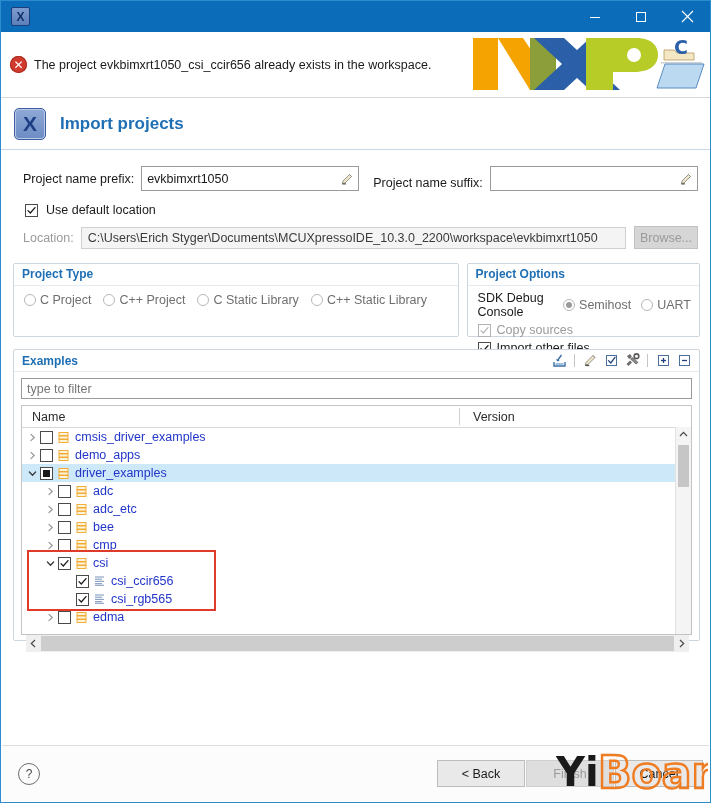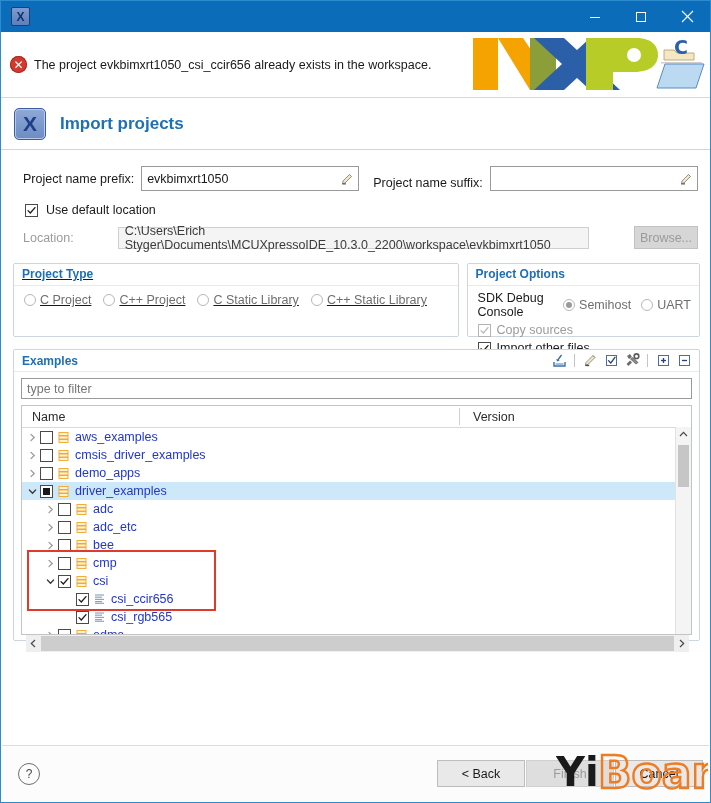--- a/index.html
+++ b/index.html
@@ -64,37 +64,37 @@
   .row-loc{display:flex;align-items:center;padding:12px 12px 0 24px;}
   .chk{width:13px;height:13px;border:1px solid #4a4a4a;background:#fff;
     display:inline-flex;align-items:center;justify-content:center;
     box-sizing:border-box;flex:none;}
   .chk.dis{border-color:#b3b3b3;}
   .chk .tick{width:9px;height:9px;display:block;}
   .chk .tick path{stroke:#1a1a1a;}
   .chk.dis .tick path{stroke:#b9b9b9;}
   .chk .sq{width:7px;height:7px;background:#1a1a1a;display:block;}
 
-  .row-loc2{display:flex;align-items:center;padding:9px 12px 0 22px;gap:37px;}
+  .row-loc2{display:flex;align-items:center;padding:9px 12px 0 22px;}
   .loclbl{color:#9b9b9b;font-size:12.5px;margin-right:7px;}
   .locfield{height:22px;flex:1;border:1px solid #cfcfcf;background:#f4f4f4;
     display:flex;align-items:center;padding:0 6px;color:#3b3b3b;
     font-size:12.5px;box-sizing:border-box;}
   .browse{margin-left:8px;width:64px;height:23px;background:#d6d6d6;
     border:1px solid #c2c2c2;color:#9b9b9b;font-size:12.5px;
     display:flex;align-items:center;justify-content:center;box-sizing:border-box;}
 
   
   .groups{display:flex;padding:14px 10px 0 12px;gap:8px;}
   .grp{border:1px solid #cdd6de;border-radius:2px;background:#fff;position:relative;
     box-sizing:border-box;}
   .grp-title{color:#1f6fb5;font-weight:bold;font-size:12px;
     padding:3px 0 4px 8px;border-bottom:1px solid #e6ebef;}
   .grp-body{padding:7px 8px 8px 10px;}
-  .grp.ptype{width:487px;height:74px;text-decoration:underline;}
+  .grp.ptype{width:487px;height:74px;}
   .grp.popts{width:255px;height:74px;}
 
   .radios{display:flex;align-items:center;gap:12px;}
   .rad{width:12px;height:12px;border-radius:50%;border:1px solid #b7b7b7;
     background:#fff;display:inline-flex;align-items:center;justify-content:center;
     box-sizing:border-box;flex:none;}
   .rad .dot{width:6px;height:6px;border-radius:50%;background:#9a9a9a;display:block;}
   .radlabel{font-size:12.5px;color:#6f6f6f;margin-left:4px;white-space:nowrap;}
   .ritem{display:flex;align-items:center;}
 
@@ -401,34 +401,20 @@
                 <svg width="9" height="9" viewBox="0 0 9 9">
                   <path d="M3,1.4 L6.2,4.5 L3,7.6" fill="none" stroke="#9a9a9a" stroke-width="1.3" stroke-linecap="round"></path>
                 </svg>
               </span>
               <span class="chk tbox"></span>
               <span class="ficon"><svg width="13" height="13" viewBox="0 0 13 13">
                   <rect x="2" y="1.5" width="9" height="3" fill="#fdf3d8" stroke="#f0a62a" stroke-width="0.9"></rect>
                   <rect x="2" y="5" width="9" height="3" fill="#fdf3d8" stroke="#f0a62a" stroke-width="0.9"></rect>
                   <rect x="2" y="8.5" width="9" height="3" fill="#fdf3d8" stroke="#f0a62a" stroke-width="0.9"></rect>
                 </svg></span>
-              <span class="tname">aws_examples</span>
-            </div>
-            <div class="trow" style="padding-left: 4px;">
-              <span class="arrow">
-                <svg width="9" height="9" viewBox="0 0 9 9">
-                  <path d="M3,1.4 L6.2,4.5 L3,7.6" fill="none" stroke="#9a9a9a" stroke-width="1.3" stroke-linecap="round"></path>
-                </svg>
-              </span>
-              <span class="chk tbox"></span>
-              <span class="ficon"><svg width="13" height="13" viewBox="0 0 13 13">
-                  <rect x="2" y="1.5" width="9" height="3" fill="#fdf3d8" stroke="#f0a62a" stroke-width="0.9"></rect>
-                  <rect x="2" y="5" width="9" height="3" fill="#fdf3d8" stroke="#f0a62a" stroke-width="0.9"></rect>
-                  <rect x="2" y="8.5" width="9" height="3" fill="#fdf3d8" stroke="#f0a62a" stroke-width="0.9"></rect>
-                </svg></span>
               <span class="tname">cmsis_driver_examples</span>
             </div>
             <div class="trow" style="padding-left: 4px;">
               <span class="arrow">
                 <svg width="9" height="9" viewBox="0 0 9 9">
                   <path d="M3,1.4 L6.2,4.5 L3,7.6" fill="none" stroke="#9a9a9a" stroke-width="1.3" stroke-linecap="round"></path>
                 </svg>
               </span>
               <span class="chk tbox"></span>
               <span class="ficon"><svg width="13" height="13" viewBox="0 0 13 13">

